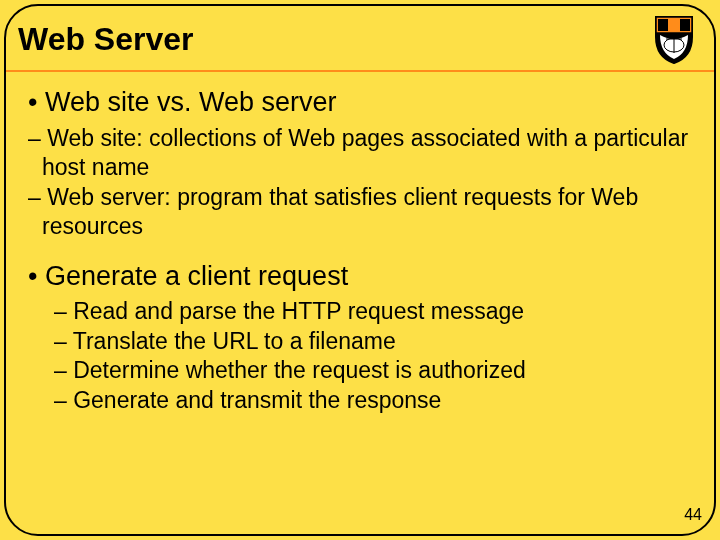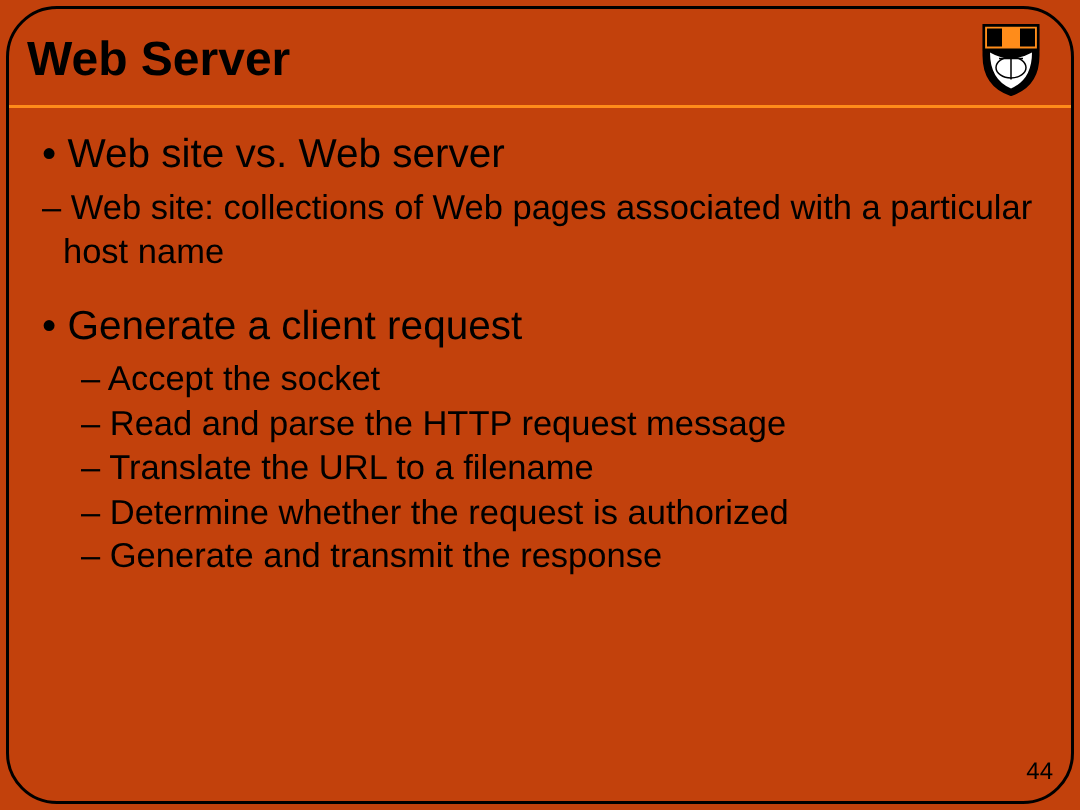--- a/index.html
+++ b/index.html
@@ -1,21 +1,21 @@
 <!DOCTYPE html>
 <html><head>
 <meta charset="utf-8">
 <style>
   * { margin: 0; padding: 0; box-sizing: border-box; }
   html, body { width: 720px; height: 540px; font-family: Arial, Helvetica, sans-serif; background: #fff; }
   .slide {
     position: relative;
     width: 720px;
     height: 540px;
-    background: #c2410c;
+    background: #fde047;
   }
   .frame {
     position: absolute;
     top: 4px;
     left: 4px;
     right: 4px;
     bottom: 4px;
     border: 2px solid #000;
     border-radius: 34px;
   }
@@ -104,25 +104,25 @@
       </svg>
     </div>
   </div>
 
   <div class="divider"></div>
 
   <div class="content">
     <div class="bullet">• Web site vs. Web server</div>
     <div class="subgroup">
       <div class="sub">– Web site: collections of Web pages associated with a particular host name</div>
+      <div class="sub">– Web server: program that satisfies client requests for Web resources</div>
     </div>
 
     <div class="bullet">• Generate a client request</div>
     <div class="subgroup2">
-      <div class="sub">– Accept the socket</div>
       <div class="sub">– Read and parse the HTTP request message</div>
       <div class="sub">– Translate the URL to a filename</div>
       <div class="sub">– Determine whether the request is authorized</div>
       <div class="sub">– Generate and transmit the response</div>
     </div>
   </div>
 
   <div class="pagenum">44</div>
 </div>
 

